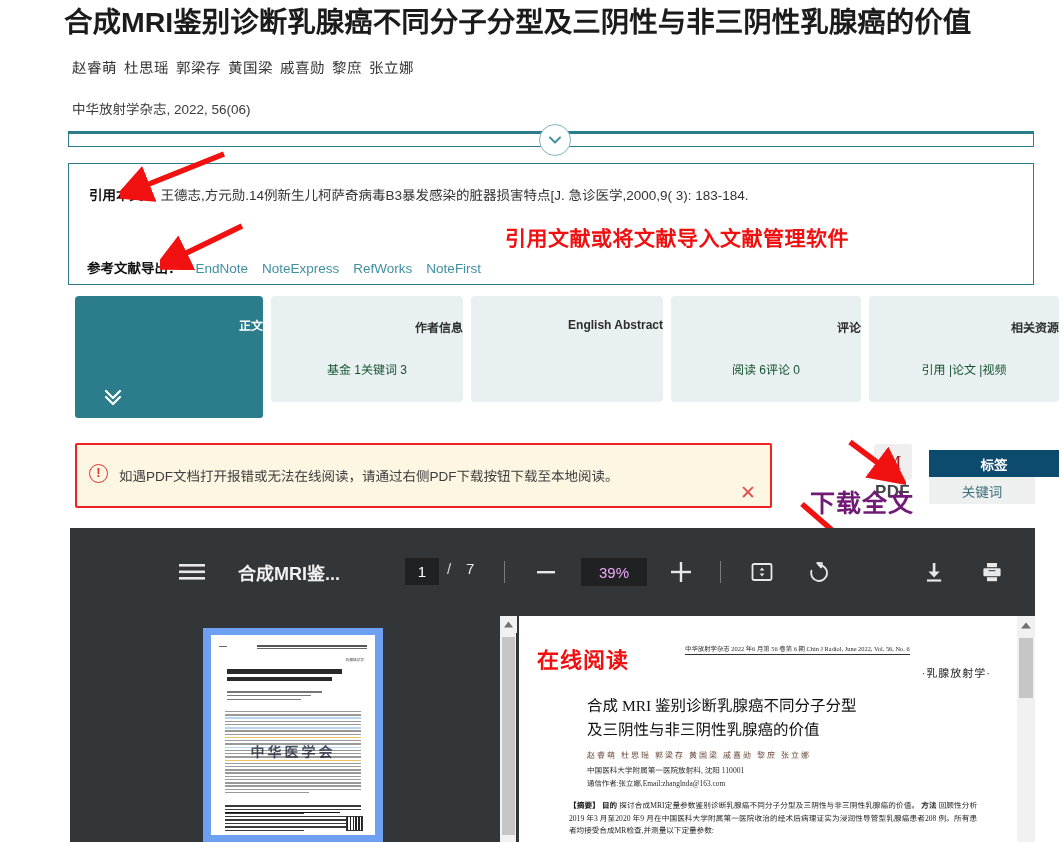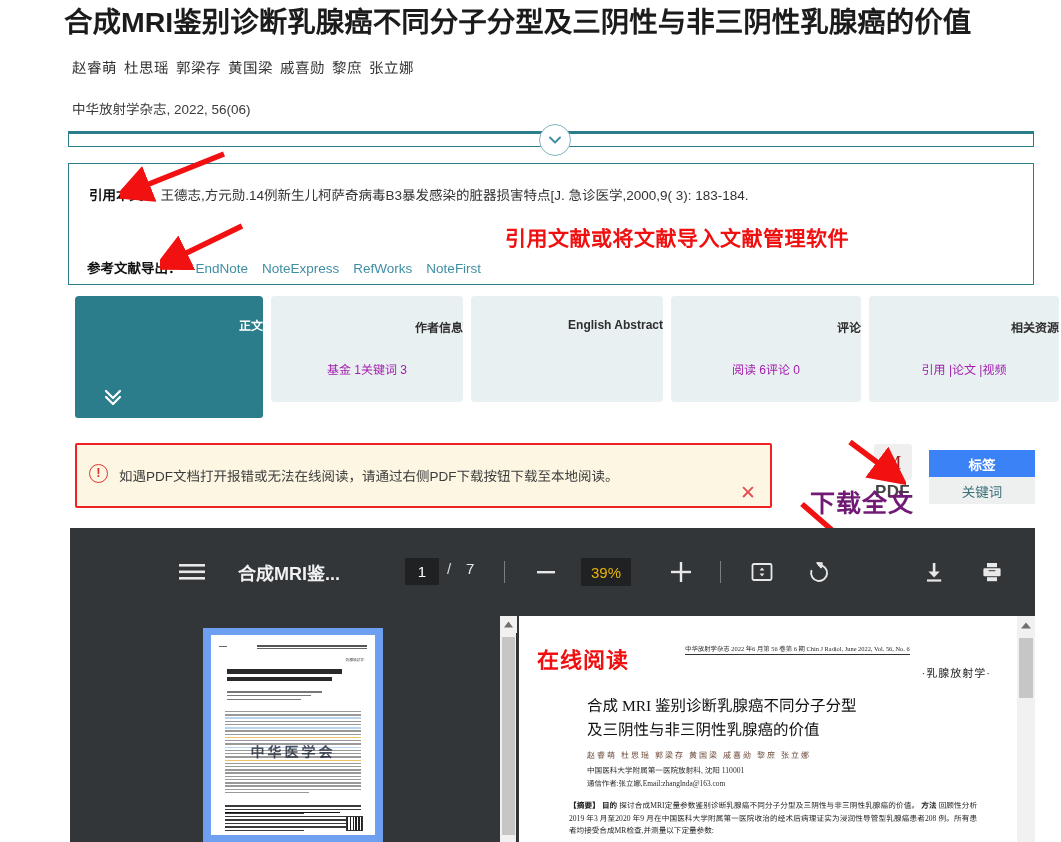--- a/index.html
+++ b/index.html
@@ -74,21 +74,21 @@
   .tab.active {
     background:#2b7d8c; height:122px; border-radius:4px 4px 3px 3px;
   }
   .tab .t-title {
     position:absolute; left:0; right:0; top:22px;
     font-size:12px; font-weight:700; color:#2e2e2e;text-align:right;
   }
   .tab.active .t-title { color:#ffffff; top:20px; }
   .tab .t-sub {
     position:absolute; left:0; right:0; top:64px;
-    font-size:12px; color:#a21caf;
+    font-size:12px; color:#14532d;
   }
   .tab .t-arrow {
     position:absolute; left:26px; bottom:6px; color:#fff;
   }
 
   
   .alert {
     position:absolute; left:75px; top:443px; width:697px; height:65px;
     background:#fdf6e3; border:2px solid #ee2222; border-radius:2px;
   }
@@ -110,22 +110,22 @@
   .pdf-dl {
     position:absolute; left:874px; top:444px; width:38px; height:36px;
     background:#efefef; border-radius:3px; display:flex;
     align-items:center; justify-content:center; cursor:pointer;
   }
   .pdf-dl-label {
     position:absolute; left:875px; top:482px; font-size:17px;
     font-weight:700; color:#444; letter-spacing:0.3px;
   }
   .tag-btn {
-    position:absolute; left:929px; top:450px; width:106px; height:27px;
-    background:#3b82f6; color:#fff; font-size:13.5px; font-weight:700;
+    position:absolute; left:929px; top:450px; width:130px; height:27px;
+    background:#0c4a6e; color:#fff; font-size:13.5px; font-weight:700;
     display:flex; align-items:center; justify-content:center; cursor:pointer;
   }
   .kw-btn {
     position:absolute; left:929px; top:477px; width:106px; height:27px;
     background:#eef0f0; color:#3b6f78; font-size:13.5px;
     display:flex; align-items:center; justify-content:center; cursor:pointer;
   }
   .annot-dl-text {
     position:absolute; left:810px; top:483px; font-size:25px; font-weight:700;
     color:#701a75; white-space:nowrap; letter-spacing:1px;
@@ -153,22 +153,22 @@
   .pagesep {
     position:absolute; left:377px; top:32px; font-size:15px; color:#d8d8d8;
   }
   .pagetotal {
     position:absolute; left:396px; top:32px; font-size:15px; color:#e8e8e8;
   }
   .vdivider {
     position:absolute; width:1px; height:22px; background:#7a7e80; top:33px;
   }
   .zoombox {
-    position:absolute; left:511px; top:30px; width:50px; height:28px;
-    background:#1f2123; color:#eab308; font-size:15px;
+    position:absolute; left:511px; top:30px; width:66px; height:28px;
+    background:#1f2123; color:#f0abfc; font-size:15px;
     display:flex; align-items:center; justify-content:center;
   }
 
   .vbody {
     position:absolute; left:0; top:88px; width:965px; height:226px;
     background:#323639;
   }
   .thumbpane {
     position:absolute; left:0; top:0; width:430px; height:226px;
     background:#323639;

